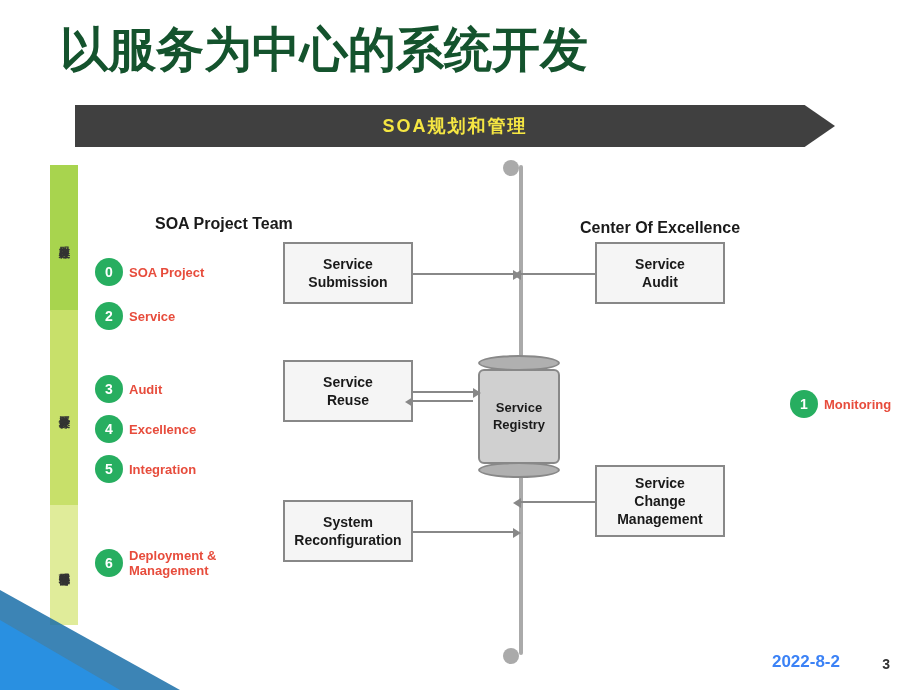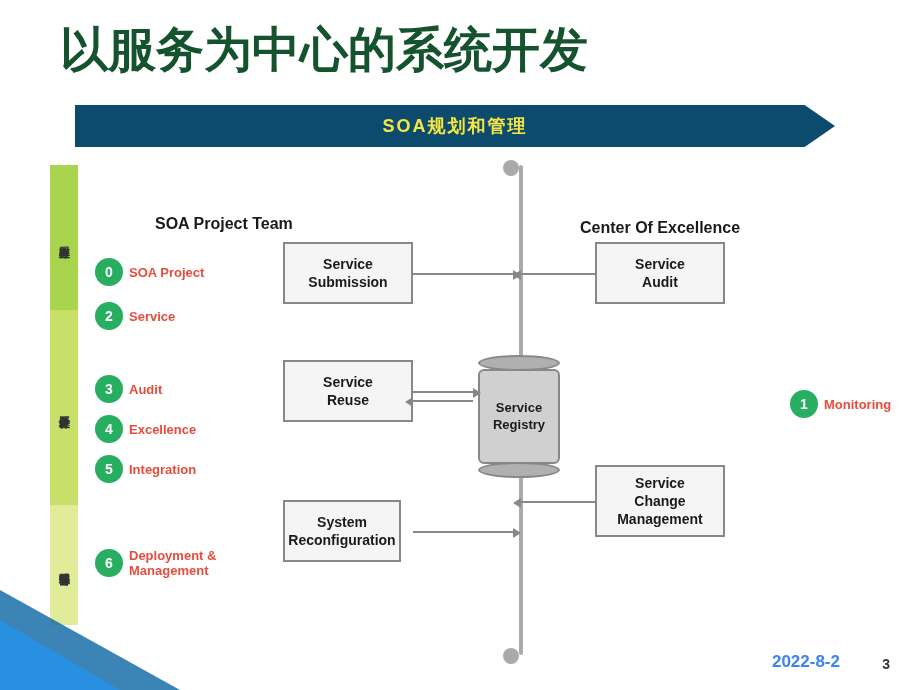--- a/index.html
+++ b/index.html
@@ -23,21 +23,21 @@
       font-family: 'SimHei', 'Microsoft YaHei', Arial, sans-serif;
     }
 
     
     .soa-banner {
       position: absolute;
       top: 105px;
       left: 75px;
       width: 760px;
       height: 42px;
-      background: #0c4a6e;
+      background: #404040;
       display: flex;
       align-items: center;
       justify-content: center;
       clip-path: polygon(0 0, 96% 0, 100% 50%, 96% 100%, 0 100%);
     }
     .soa-banner-text {
       color: #f5e642;
       font-size: 18px;
       font-weight: bold;
       font-family: 'SimHei', 'Microsoft YaHei', Arial, sans-serif;
@@ -321,21 +321,21 @@
 <div class="box" style="left:283px; top:242px; width:130px; height:62px;">
   <span style="white-space:pre-line;">Service
 Submission</span>
 </div>
 
 <div class="box" style="left:283px; top:360px; width:130px; height:62px;">
   <span style="white-space:pre-line;">Service
 Reuse</span>
 </div>
 
-<div class="box" style="left:283px; top:500px; width:118px; height:62px;">
+<div class="box" style="left:283px; top:500px; width:130px; height:62px;">
   <span style="white-space:pre-line;">System
 Reconfiguration</span>
 </div>
 
 <div class="box" style="left:595px; top:242px; width:130px; height:62px;">
   <span style="white-space:pre-line;">Service
 Audit</span>
 </div>
 
 <div class="box" style="left:595px; top:465px; width:130px; height:72px;">

